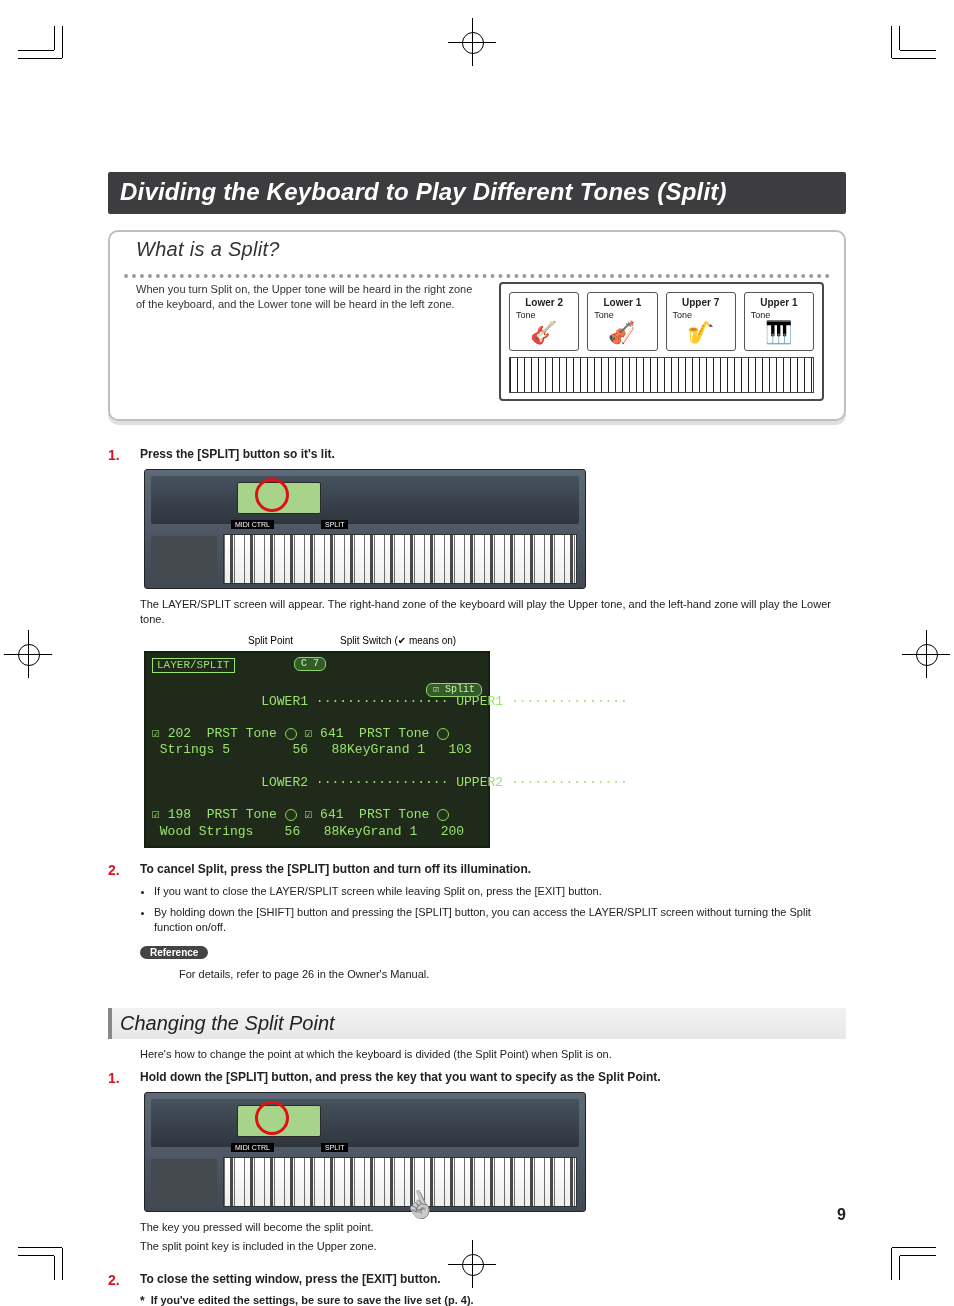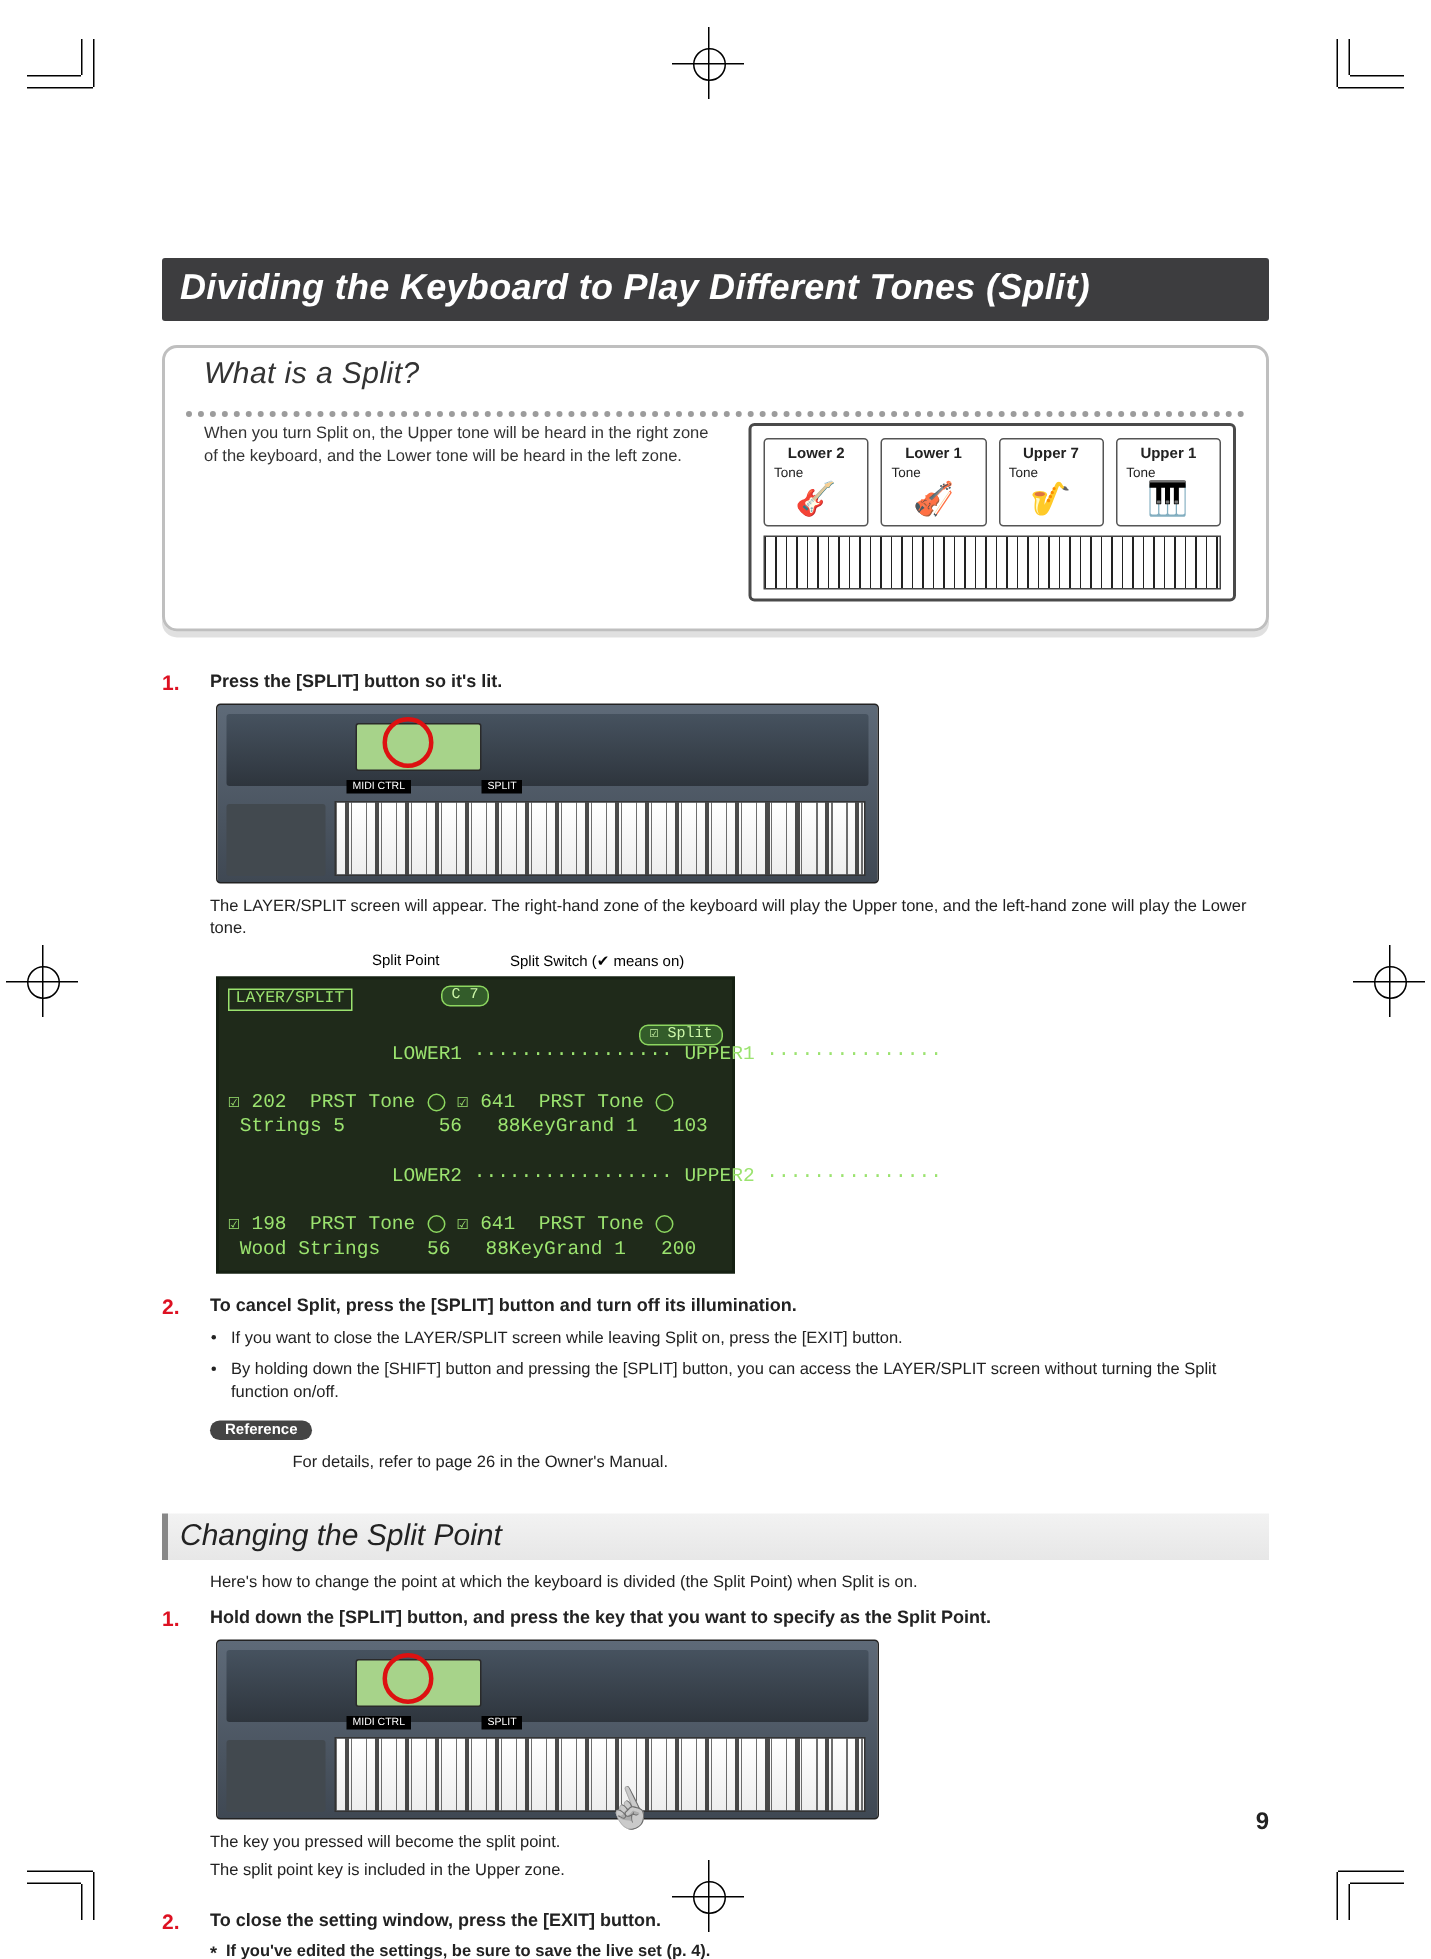--- a/index.html
+++ b/index.html
@@ -328,21 +328,21 @@
 
       <div class="step" style="margin-top:14px;">
         <div class="stepno">2.</div>
         <div class="stepbody">
           <div class="lead">To cancel Split, press the [SPLIT] button and turn off its illumination.</div>
           <ul class="substeps">
             <li>If you want to close the LAYER/SPLIT screen while leaving Split on, press the [EXIT] button.</li>
             <li>By holding down the [SHIFT] button and pressing the [SPLIT] button, you can access the LAYER/SPLIT screen without turning the Split function on/off.</li>
           </ul>
           <div class="refpill">Reference</div>
-          <div class="caption" style="margin-left:28px;padding-left:27px;">For details, refer to page 26 in the Owner's Manual.</div>
+          <div class="caption" style="margin-left:12px;padding-left:27px;">For details, refer to page 26 in the Owner's Manual.</div>
         </div>
       </div>
     </div>
 
     <div class="section-h2">Changing the Split Point</div>
     <div class="caption" style="margin-left:32px;">Here's how to change the point at which the keyboard is divided (the Split Point) when Split is on.</div>
 
     <div class="step">
       <div class="stepno">1.</div>
       <div class="stepbody">

